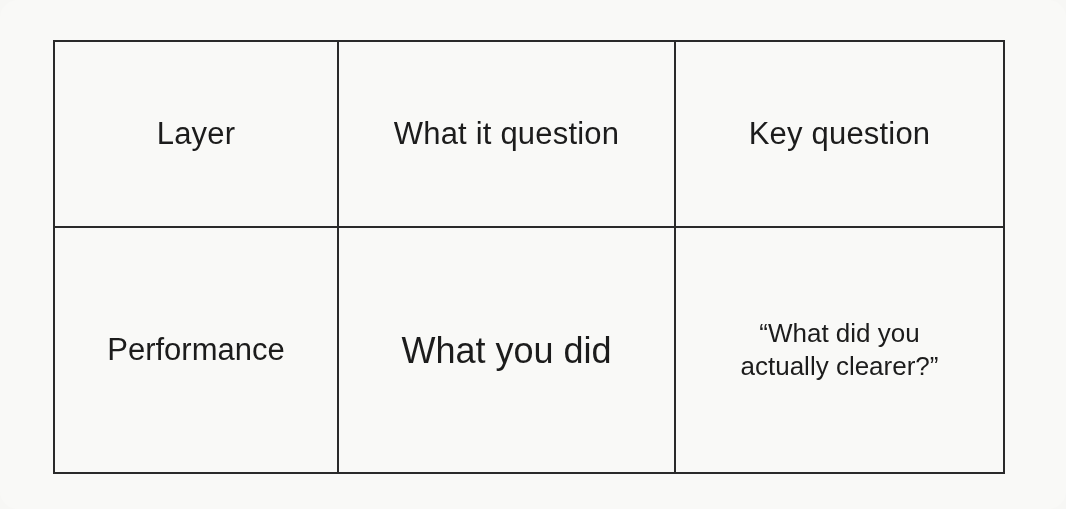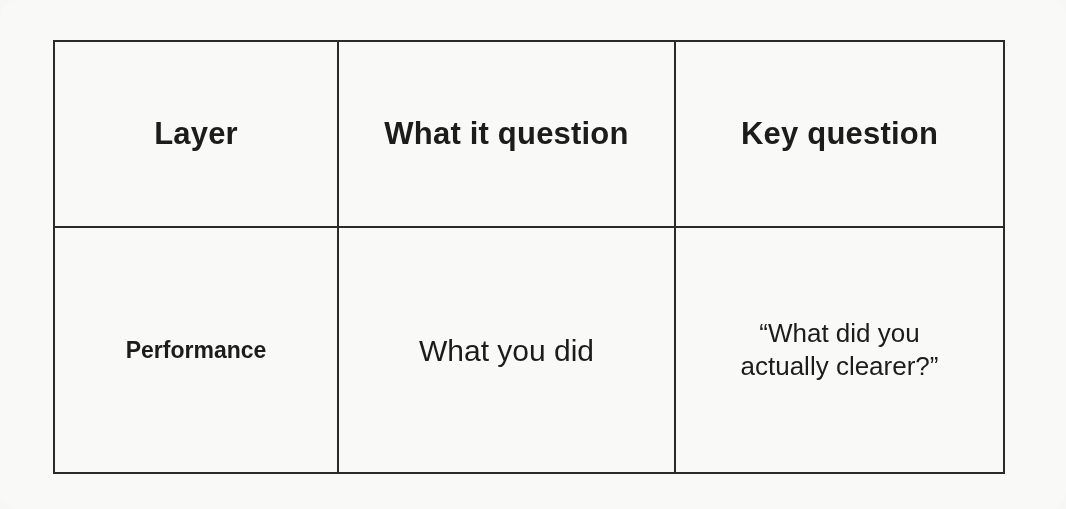--- a/index.html
+++ b/index.html
@@ -39,29 +39,29 @@
       vertical-align: middle;
       padding: 0 10px;
     }
     col.c1 { width: 284px; }
     col.c2 { width: 337px; }
     col.c3 { width: 329px; }
     tr.head { height: 87px; }
     tr.row { height: 115px; }
     th {
       font-size: 31px;
-      font-weight: 700;
+      font-weight: 400;
       letter-spacing: 0.2px;
     }
     td.layer {
-      font-size: 23px;
-      font-weight: 700;
+      font-size: 31px;
+      font-weight: 400;
     }
     td.capture {
-      font-size: 30px;
+      font-size: 36px;
       font-weight: 400;
       line-height: 33px;
     }
     td.question {
       font-size: 26px;
       font-weight: 400;
       line-height: 33px;
     }
     .line { display: block; }
   </style>

